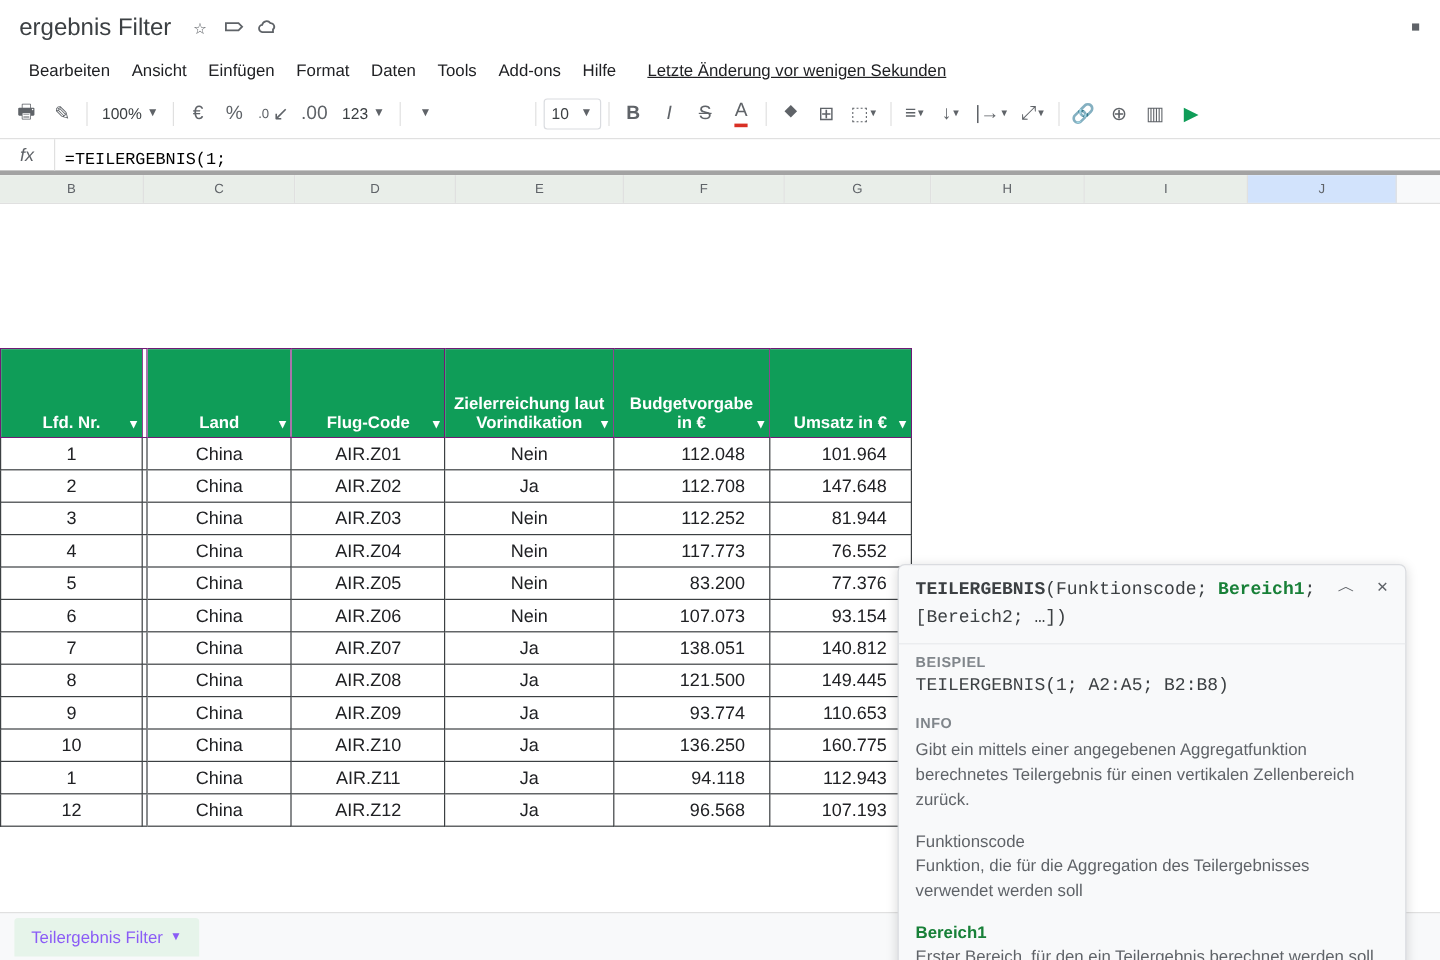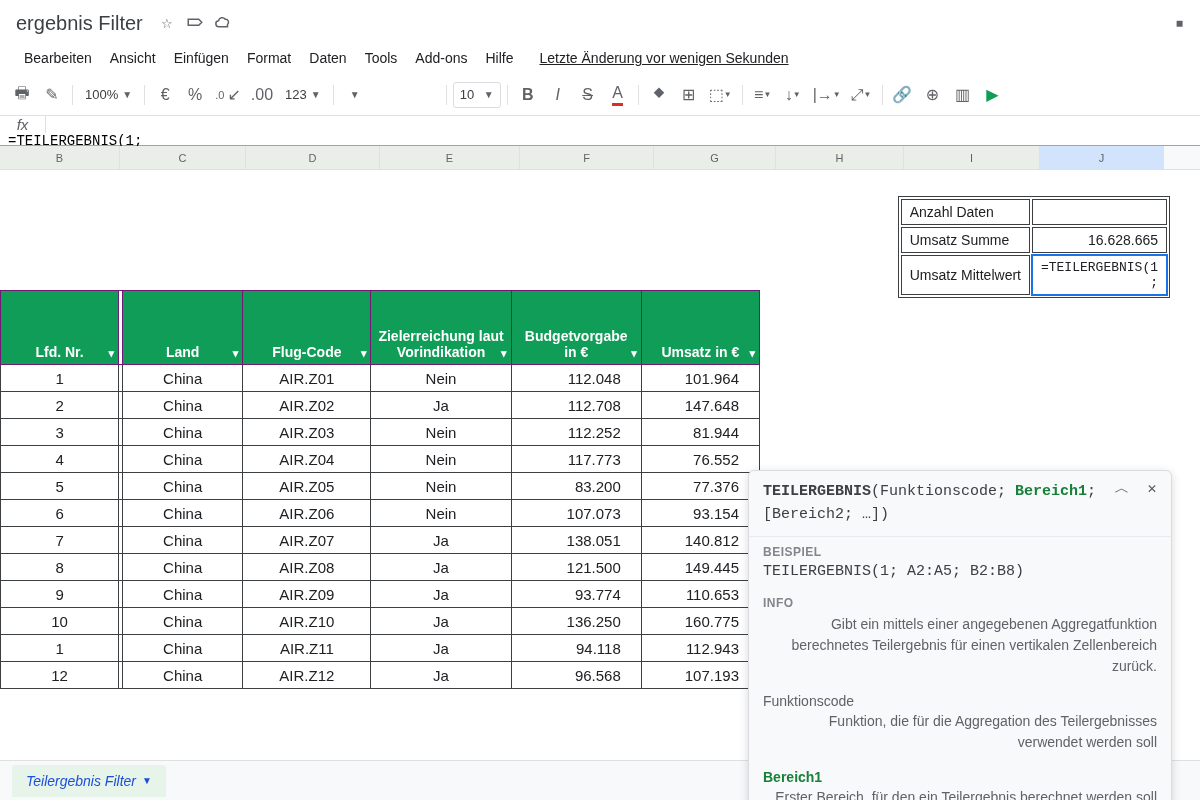--- a/index.html
+++ b/index.html
@@ -11,21 +11,21 @@
 .menubar { display: flex; align-items: center; padding: 0 8px 0 16px; height: 32px; gap: 2px; }
 .menu-item { padding: 4px 8px; font-size: 14px; color: #202124; cursor: pointer; border-radius: 3px; }
 .menu-link { text-decoration: underline; color: #202124; margin-left: 8px; }
 .toolbar { display: flex; align-items: center; padding: 4px 8px; height: 42px; border-bottom: 1px solid #e0e0e0; gap: 2px; }
 .tbtn { min-width: 28px; height: 28px; display: flex; align-items: center; justify-content: center; cursor: pointer; border-radius: 3px; color: #5f6368; font-size: 16px; padding: 0 4px; }
 .tsep { width: 1px; height: 20px; background: #e0e0e0; margin: 0 4px; }
 .tsel { display: flex; align-items: center; padding: 0 6px; height: 26px; cursor: pointer; font-size: 13px; color: #3c4043; }
 .tsel .caret { margin-left: 4px; font-size: 10px; color: #5f6368; }
 .font-size-sel { width: 48px; text-align: center; border: 1px solid #dadce0; border-radius: 3px; }
 .under-red { border-bottom: 3px solid #d93025; padding-bottom: 1px; }
-.formula-row { display: flex; align-items: flex-start; height: 30px; border-bottom: 1px solid #a3a3a3; flex-direction: column; }
+.formula-row { display: flex; align-items: flex-end; height: 30px; border-bottom: 4px solid #a3a3a3; }
 .fx { width: 46px; text-align: center; font-style: italic; color: #5f6368; font-size: 15px; border-right: 1px solid #e0e0e0; height: 100%; display: flex; align-items: center; justify-content: center; }
 .formula-input { flex: 1; padding: 0 8px; font-size: 14px; font-family: 'Courier New', monospace; color: #000000; }
 .col-headers { display: flex; height: 24px; background: #f8f9fa; border-bottom: 1px solid #e0e0e0; }
 .col-h { border-right: 1px solid #e0e0e0; display: flex; align-items: center; justify-content: center; font-size: 11px; color: #5f6368; background: #e9eee9; }
 .col-h.active { background: #d2e3fc; }
 .sheet-body { position: relative; height: 560px; background: #fff; }
 .side-table { position: absolute; top: 26px; right: 30px; border: 1.5px solid #3c4043; }
 .side-table td { border: 1px solid #3c4043; padding: 4px 8px; font-size: 14px; height: 26px; min-width: 120px; }
 .side-table .lbl { font-weight: normal; }
 .side-table .val { text-align: right; width: 122px; }
@@ -38,25 +38,25 @@
 .green-table .sep-col { border-left: none; border-right: none; width: 4px; padding: 0; background: #fff; }
 .help-panel { position: absolute; top: 300px; left: 748px; width: 424px; background: #f8f9fa; border: 1px solid #dadce0; box-shadow: 0 2px 10px rgba(0,0,0,.15); border-radius: 6px; font-size: 14px; z-index: 10; }
 .help-head { padding: 10px 14px; font-family: 'Courier New', monospace; font-size: 15px; line-height: 1.5; color: #3c4043; position: relative; border-bottom: 1px solid #e8eaed; }
 .help-head .fn { font-weight: bold; }
 .help-head .arg-b { color: #188038; font-weight: bold; }
 .help-ctrl { position: absolute; top: 8px; right: 8px; display: flex; gap: 8px; }
 .help-ctrl span { width: 22px; height: 22px; display: flex; align-items: center; justify-content: center; cursor: pointer; color: #5f6368; border-radius: 50%; }
 .help-sec { padding: 8px 14px; }
 .help-label { font-size: 12px; color: #80868b; font-weight: bold; letter-spacing: .5px; margin-bottom: 4px; }
 .help-mono { font-family: Liberation Mono, monospace; font-size: 15px; color: #3c4043; }
-.help-text { color: #5f6368; line-height: 1.5; text-align: right; }
+.help-text { color: #5f6368; line-height: 1.5; }
 .help-param { color: #5f6368; margin-bottom: 2px; }
 .help-param.active { color: #188038; font-weight: bold; }
 .sheet-tabs { position: absolute; bottom: 0; left: 0; right: 0; height: 40px; border-top: 1px solid #e0e0e0; display: flex; align-items: center; padding: 0 12px; background: #f8f9fa; }
-.tab-chip { background: #e6f4ea; color: #1d4ed8; padding: 8px 14px; border-radius: 3px 3px 0 0; font-size: 14px; font-weight: 500; display: flex; align-items: center; gap: 6px; cursor: pointer; font-style: italic; }
+.tab-chip { background: #e6f4ea; color: #8b5cf6; padding: 8px 14px; border-radius: 3px 3px 0 0; font-size: 14px; font-weight: 500; display: flex; align-items: center; gap: 6px; cursor: pointer; }
 .tab-chip .caret { font-size: 10px; }
 svg { width: 18px; height: 18px; }
 </style>
 </head>
 <body>
 
 <div class="titlebar">
   <span class="doc-title">ergebnis Filter</span>
   <span class="title-icon">☆</span>
   <span class="title-icon">
@@ -156,36 +156,20 @@
   <div class="col-h" style="width:140px">E</div>
   <div class="col-h" style="width:134px">F</div>
   <div class="col-h" style="width:122px">G</div>
   <div class="col-h" style="width:128px">H</div>
   <div class="col-h" style="width:136px">I</div>
   <div class="col-h active" style="width:124px">J</div>
 </div>
 
 <div class="sheet-body">
 
-  <table class="side-table">
-    <tbody>
-        <tr>
-          <td class="lbl">Anzahl Daten</td>
-          <td class="val"></td>
-        </tr>
-    <tr>
-          <td class="lbl">Umsatz Summe</td>
-          <td class="val">16.628.665</td>
-        </tr>
-    <tr>
-          <td class="lbl">Umsatz Mittelwert</td>
-          <td class="val active-cell">=TEILERGEBNIS(1 ;</td>
-        </tr>
-  </tbody>
-    </table>
 
   <table class="green-table">
     <thead>
       <tr>
         <th style="width:118px"><span>Lfd. Nr.</span><span class="filter">▾</span></th>
         <th class="sep-col"></th>
         <th style="width:120px"><span>Land</span><span class="filter">▾</span></th>
         <th style="width:128px"><span>Flug-Code</span><span class="filter">▾</span></th>
         <th style="width:140px"><span>Zielerreichung laut Vorindikation</span><span class="filter">▾</span></th>
         <th style="width:130px"><span>Budgetvorgabe in €</span><span class="filter">▾</span></th>

